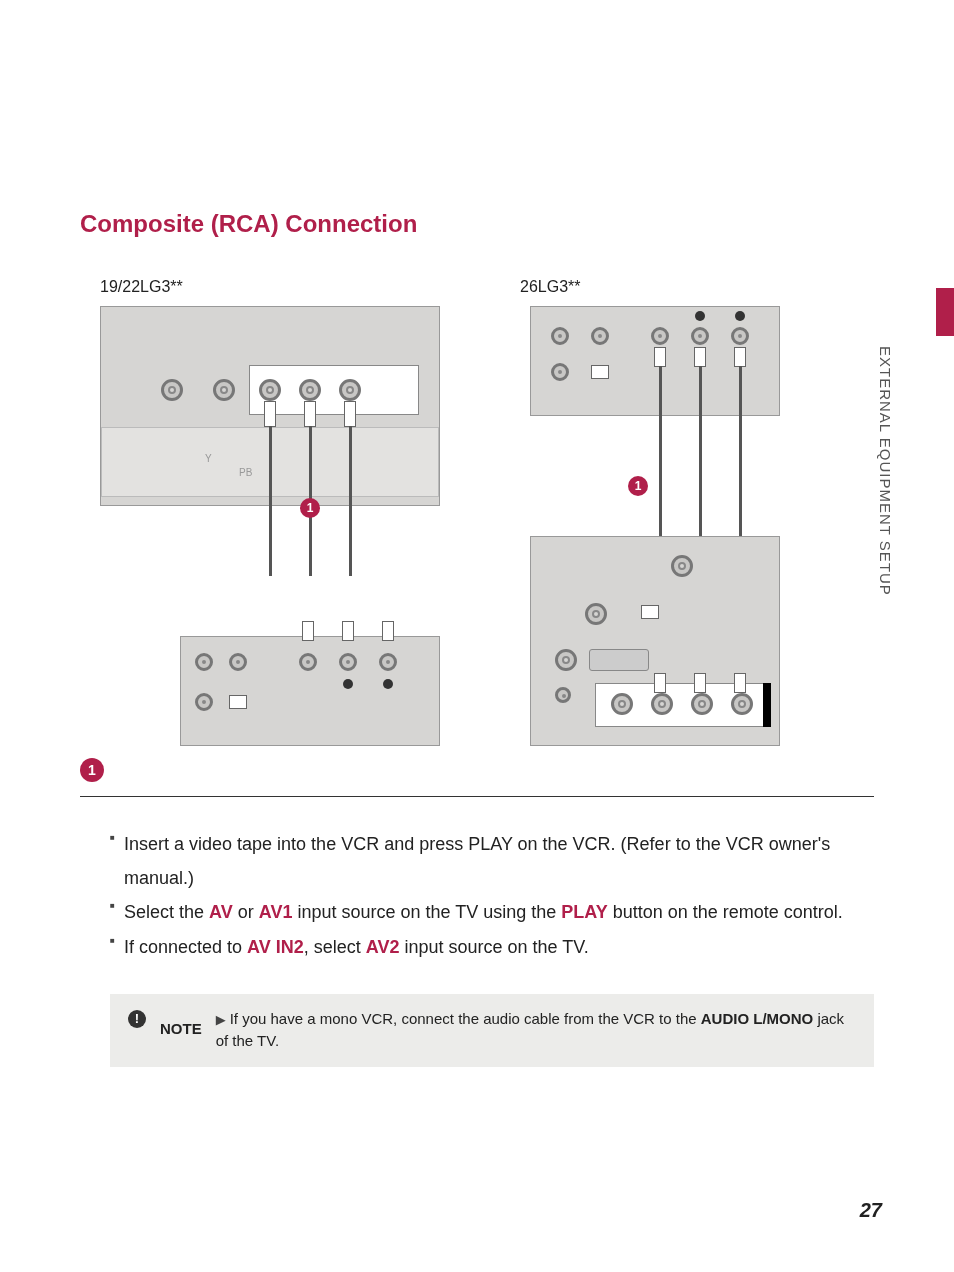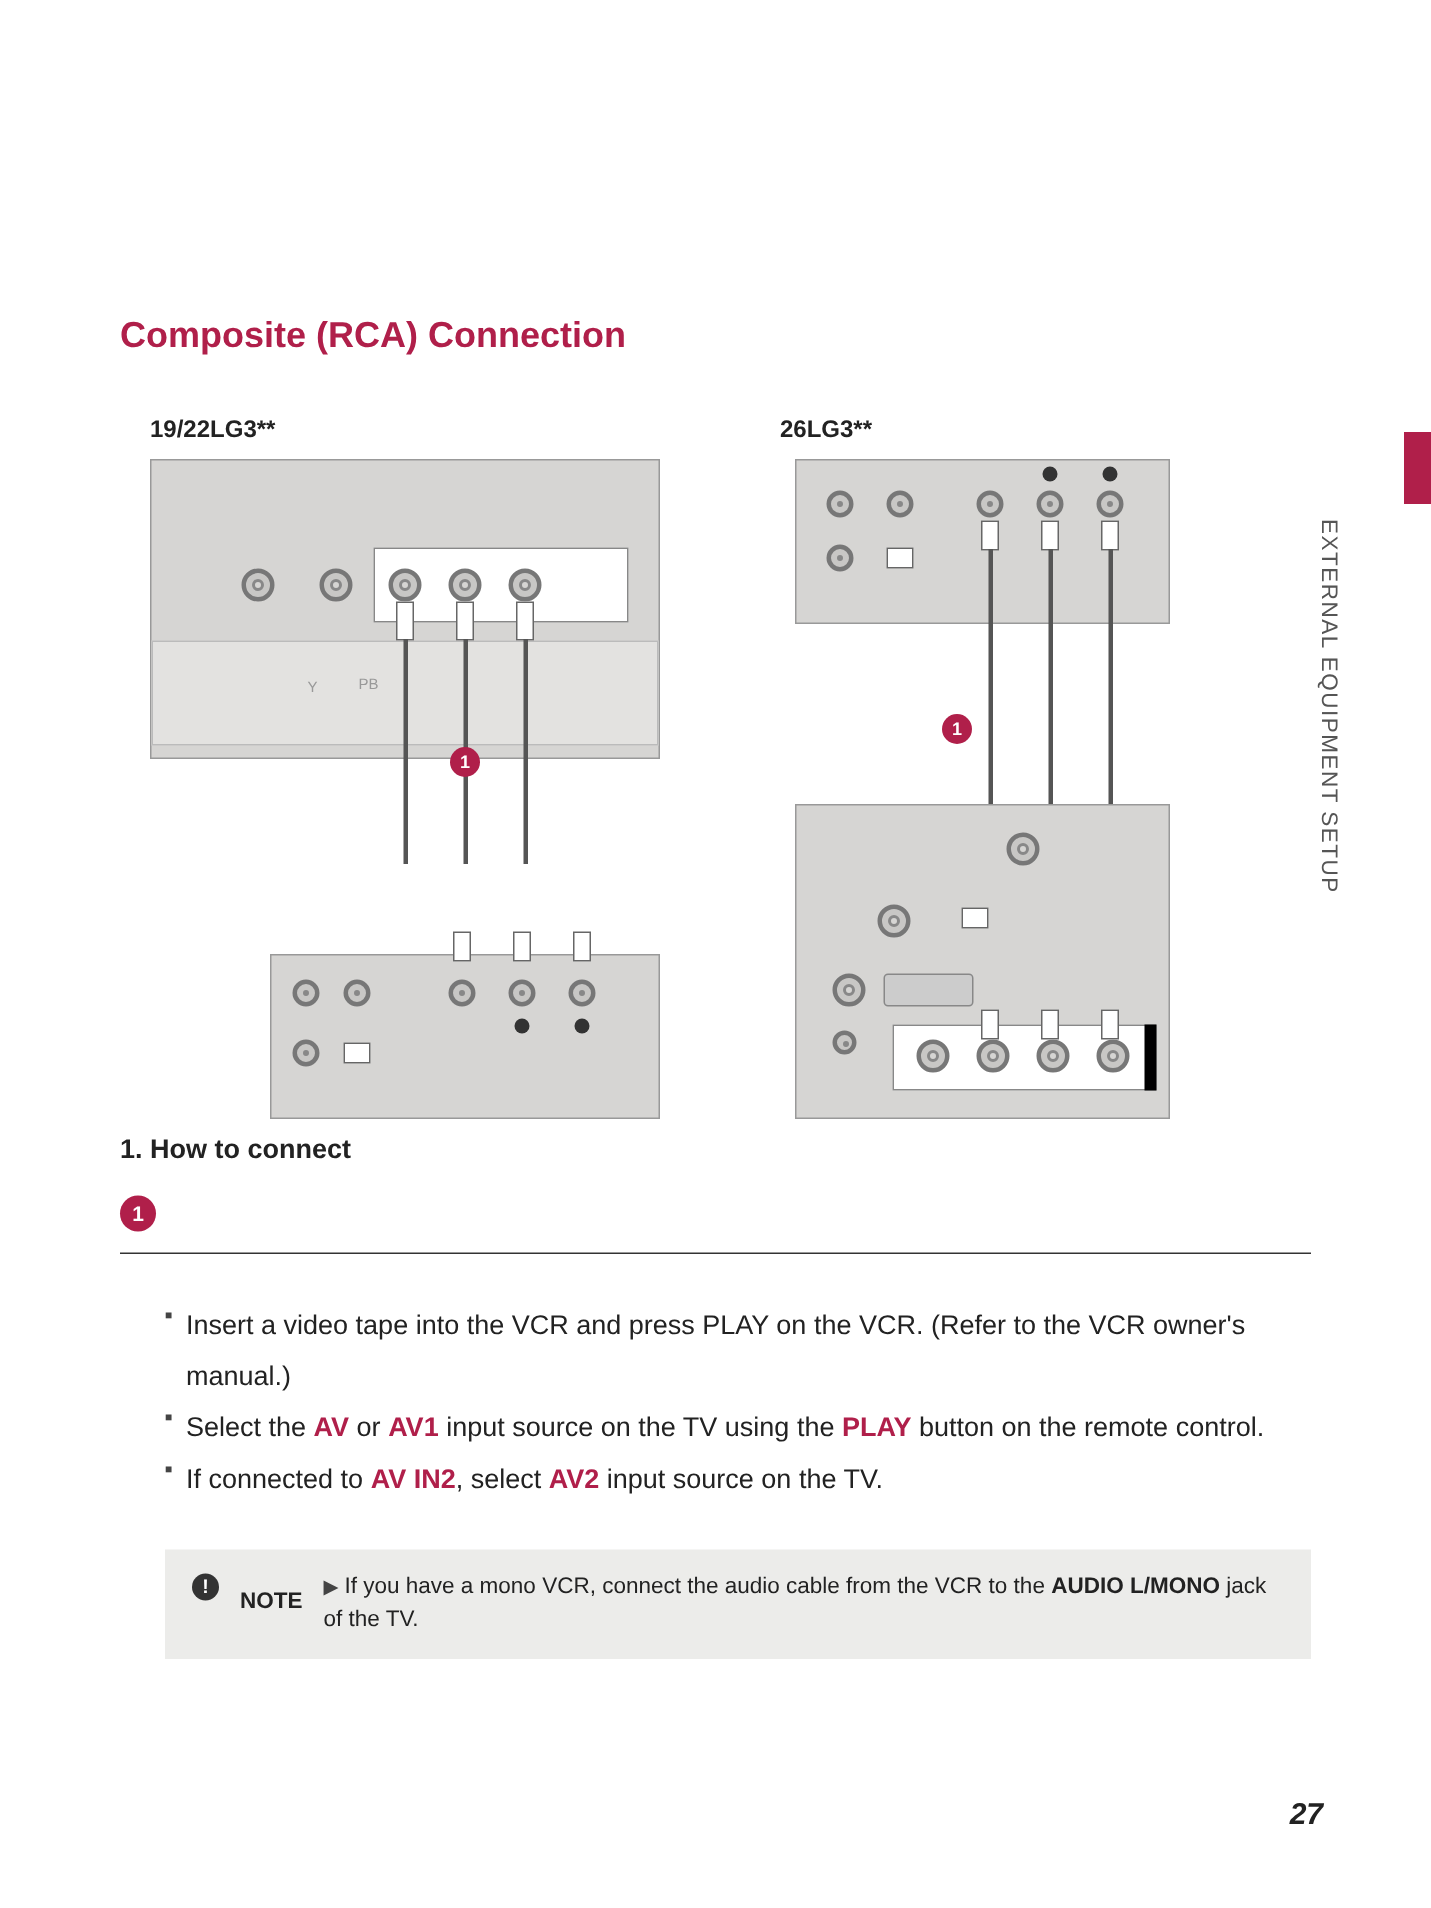--- a/index.html
+++ b/index.html
@@ -3,21 +3,21 @@
 <meta charset="utf-8">
 <style>
   * { box-sizing: border-box; margin: 0; padding: 0; }
   html, body { width: 954px; height: 1272px; background: #fff; font-family: "Helvetica Neue", Arial, sans-serif; color: #222; }
   .page { position: relative; width: 954px; height: 1272px; padding: 60px 80px 40px 80px; }
   .title { color: #b01f4a; font-size: 24px; font-weight: 600; margin-top: 150px; margin-bottom: 40px; }
   .side-tab { position: absolute; right: 0; top: 288px; width: 18px; height: 48px; background: #b01f4a; }
   .side-text { position: absolute; right: 60px; top: 346px; writing-mode: vertical-rl; font-size: 15px; letter-spacing: 1px; color: #555; font-weight: 500; }
   .diagrams { display: flex; gap: 60px; margin-left: 20px; margin-bottom: 50px; }
   .diag-col { flex: 0 0 auto; }
-  .diag-label { font-weight: 700; font-size: 16px; margin-bottom: 10px; }
+  .diag-label { font-weight: 400; font-size: 16px; margin-bottom: 10px; }
   .panel { background: #d6d5d3; border: 1px solid #999; position: relative; }
   .p1a { width: 340px; height: 200px; }
   .p1b { width: 260px; height: 110px; margin-top: 60px; margin-left: 40px; }
   .p2a { width: 250px; height: 110px; }
   .p2b { width: 250px; height: 210px; margin-top: 60px; }
   .hole { position: absolute; width: 22px; height: 22px; border-radius: 50%; background: #c8c7c5; border: 3px solid #777; }
   .hole-inner { position: absolute; inset: 4px; border-radius: 50%; border: 2px solid #888; background: #d6d5d3; }
   .dot { position: absolute; width: 10px; height: 10px; background: #333; border-radius: 50%; }
   .strip { position: absolute; background: #fff; border: 1px solid #888; }
   .plug { position: absolute; width: 12px; background: #fff; border: 1px solid #666; }
@@ -71,21 +71,21 @@
               <div class="hole-inner"></div>
             </div>
           <div class="hole" style="left:198px; top:72px;">
               <div class="hole-inner"></div>
             </div>
           <div class="hole" style="left:238px; top:72px;">
               <div class="hole-inner"></div>
             </div>
           <div style="position:absolute;left:0;top:120px;right:0;height:70px;background:#e3e2e0;border:1px solid #bbb;"></div>
           <span class="ylabel" style="left:104px; top:146px;">Y</span>
-          <span class="ylabel" style="left:138px; top:144px;text-align:center;">PB</span>
+          <span class="ylabel" style="left:138px; top:160px;text-align:center;">PB</span>
 
           <div class="plug" style="left:163px; top:94px; height:26px;"></div>
           <div class="plug" style="left:203px; top:94px; height:26px;"></div>
           <div class="plug" style="left:243px; top:94px; height:26px;"></div>
         </div>
 
         <div class="cable" style="left:169px; top:120px; height:150px;"></div>
         <div class="cable" style="left:209px; top:120px; height:150px;"></div>
         <div class="cable" style="left:249px; top:120px; height:150px;"></div>
         <div class="badge" style="left:200px; top:192px;">1</div>
@@ -187,21 +187,20 @@
             </div>
           <div class="plug" style="left:123px; top:136px; height:20px;"></div>
           <div class="plug" style="left:163px; top:136px; height:20px;"></div>
           <div class="plug" style="left:203px; top:136px; height:20px;"></div>
         </div>
       </div>
     </div>
 
   </div>
 
-  <h2 class="section-h">1. How to connect</h2>
   <div class="step-row">
     <div class="step-badge">1</div>
   </div>
 
   <ul class="bullets">
     <li>Insert a video tape into the VCR and press PLAY on the VCR. (Refer to the VCR owner's manual.)</li>
     <li>
       <span>Select the </span><span class="hl">AV</span><span> or </span><span class="hl">AV1</span><span> input source on the TV using the </span><span class="hl">PLAY</span><span> button on the remote control.</span>
     </li>
     <li>

